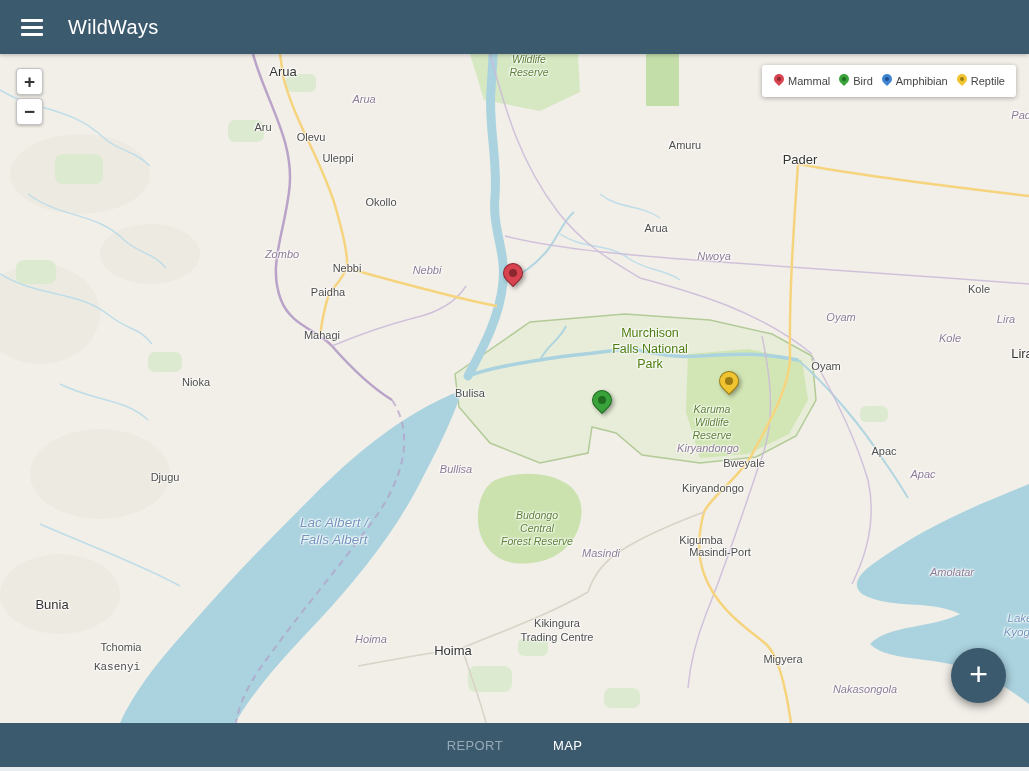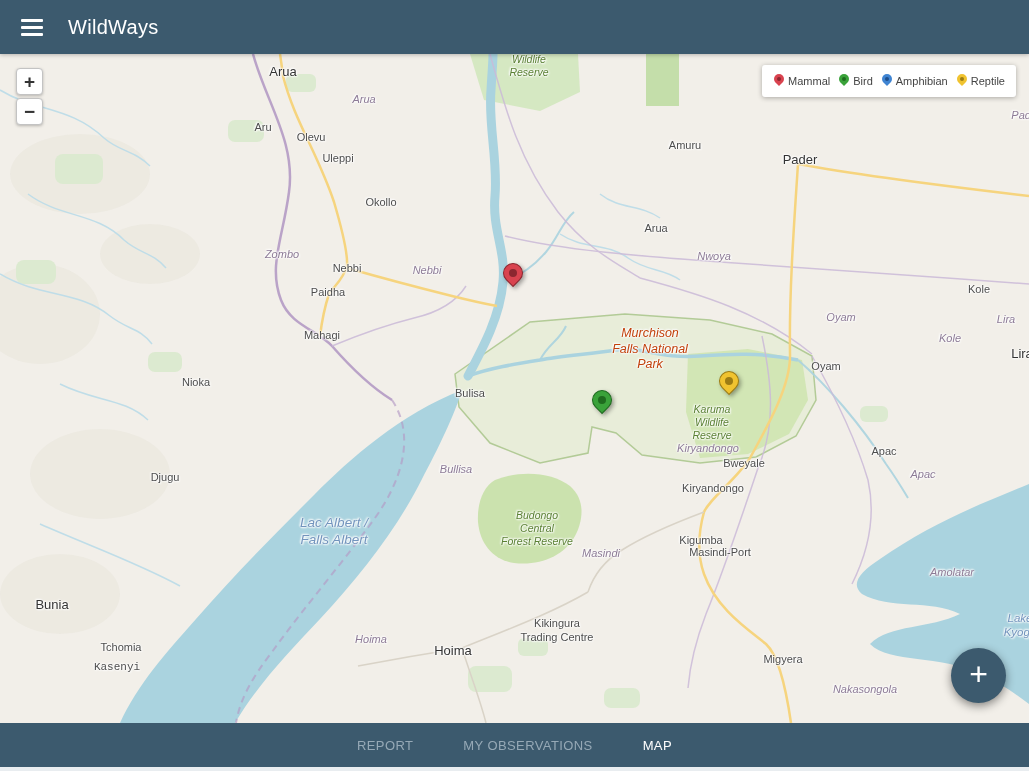--- a/index.html
+++ b/index.html
@@ -30,21 +30,21 @@
 
   .map-label {
     position:absolute; transform:translate(-50%,-50%);
     white-space:pre-line; text-align:center; line-height:1.25; pointer-events:none;
     text-shadow:0 0 2px #fff, 0 0 2px #fff, 1px 1px 2px #fff, -1px -1px 2px #fff;
   }
   .map-label.town      { font-size:11px;   color:#4d4d4d; }
   .map-label.city      { font-size:13px;   color:#333; }
   .map-label.district  { font-size:11px;   font-style:italic; color:#8d7b96; }
   .map-label.park      { font-size:10.5px; font-style:italic; color:#5a8033; }
-  .map-label.park-big  { font-size:12.5px; font-style:italic; color:#c2410c; }
+  .map-label.park-big  { font-size:12.5px; color:#4d7c0f; }
   .map-label.water     { font-size:11.5px; font-style:italic; color:#7294bd; }
   .map-label.water-big { font-size:13.5px; font-style:italic; color:#7294bd; }
 
   
   .marker {
     position:absolute; width:24px; height:27px; transform:translate(-50%,-100%);
     filter:drop-shadow(2px 2px 2px rgba(0,0,0,.35)); cursor:pointer;
   }
   .marker .head {
     position:absolute; left:2px; top:2px; width:20px; height:20px;
@@ -303,18 +303,17 @@
             <span>Reptile</span>
           </span>
         </div>
     </div>
 
     <button class="fab">+</button>
   </div>
 
   <nav class="bottomnav">
     <button class="nav-tab">REPORT</button>
-    <button class="nav-tab">MY OBSERVATIONS</button>
     <button class="nav-tab active">MAP</button>
   </nav>
 
   <div class="footer-strip"></div>
 </div>
 
 </body></html>

